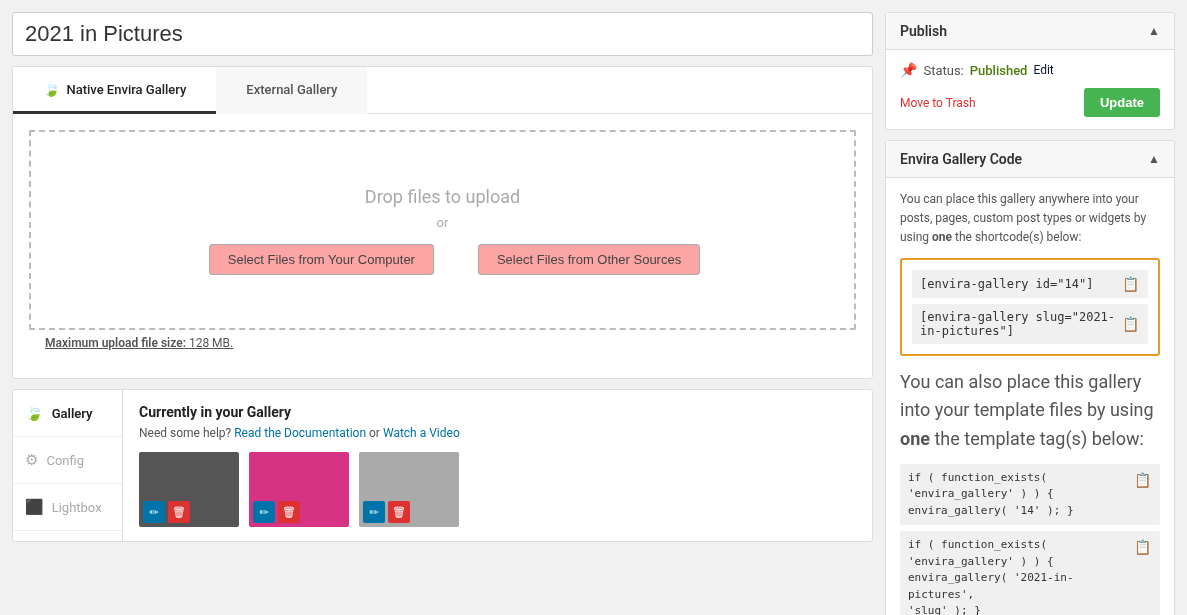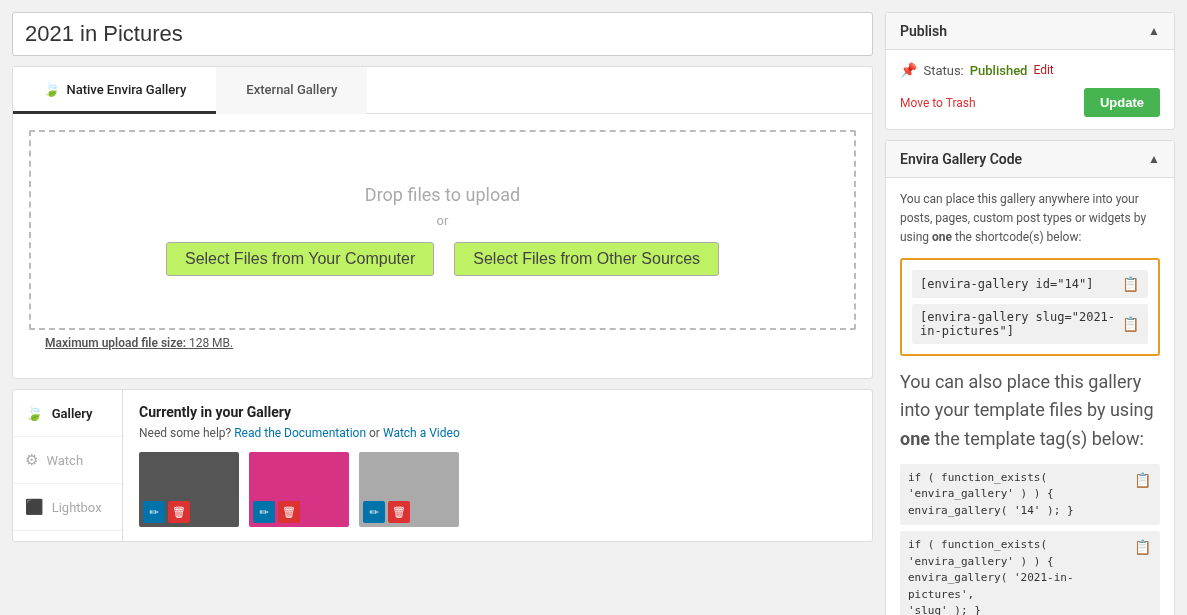--- a/index.html
+++ b/index.html
@@ -99,25 +99,26 @@
       color: #aaa;
     }
     .upload-buttons {
       display: flex;
       gap: 20px;
       margin-top: 6px;
     }
     .upload-btn {
       padding: 7px 18px;
       border: 1px solid #aaa;
-      background: #bef264;
-      border-radius: 3px;
-      cursor: pointer;
-      font-size: 16px;
+      background: #fca5a5;
+      border-radius: 3px;
+      cursor: pointer;
+      font-size: 13px;
       color: #444;
+      margin-left: 24px;
     }
     .max-upload {
       font-size: 12px;
       color: #555;
       padding: 6px 16px 12px;
       text-decoration: underline;
     }
     .max-upload strong { font-weight: 600; }
 
     
@@ -233,21 +234,21 @@
     .status-row {
       display: flex;
       align-items: center;
       gap: 6px;
       font-size: 13px;
       margin-bottom: 10px;
     }
     .pin-icon { color: #888; font-size: 14px; }
     .status-text { color: #555; }
     .status-published { color: #4d7c0f; font-weight: 500; }
-    .edit-link { color: #b91c1c; text-decoration: none; font-size: 12px; }
+    .edit-link { color: #0f172a; text-decoration: none; font-size: 12px; }
     .publish-actions {
       display: flex;
       align-items: center;
       justify-content: space-between;
       margin-top: 6px;
     }
     .trash-link {
       color: #dc3232;
       text-decoration: none;
       font-size: 12px;
@@ -360,21 +361,21 @@
 
     <div class="bottom-panel">
 
       <div class="sidebar-nav">
         <div class="nav-item active">
           <span class="nav-icon">🍃</span>
           <span>Gallery</span>
         </div>
         <div class="nav-item disabled">
           <span class="nav-icon">⚙</span>
-          <span>Watch</span>
+          <span>Config</span>
         </div>
         <div class="nav-item disabled">
           <span class="nav-icon">⬛</span>
           <span>Lightbox</span>
         </div>
       </div>
 
       <div class="gallery-content">
         <h3>Currently in your Gallery</h3>
         <p class="help-text">

